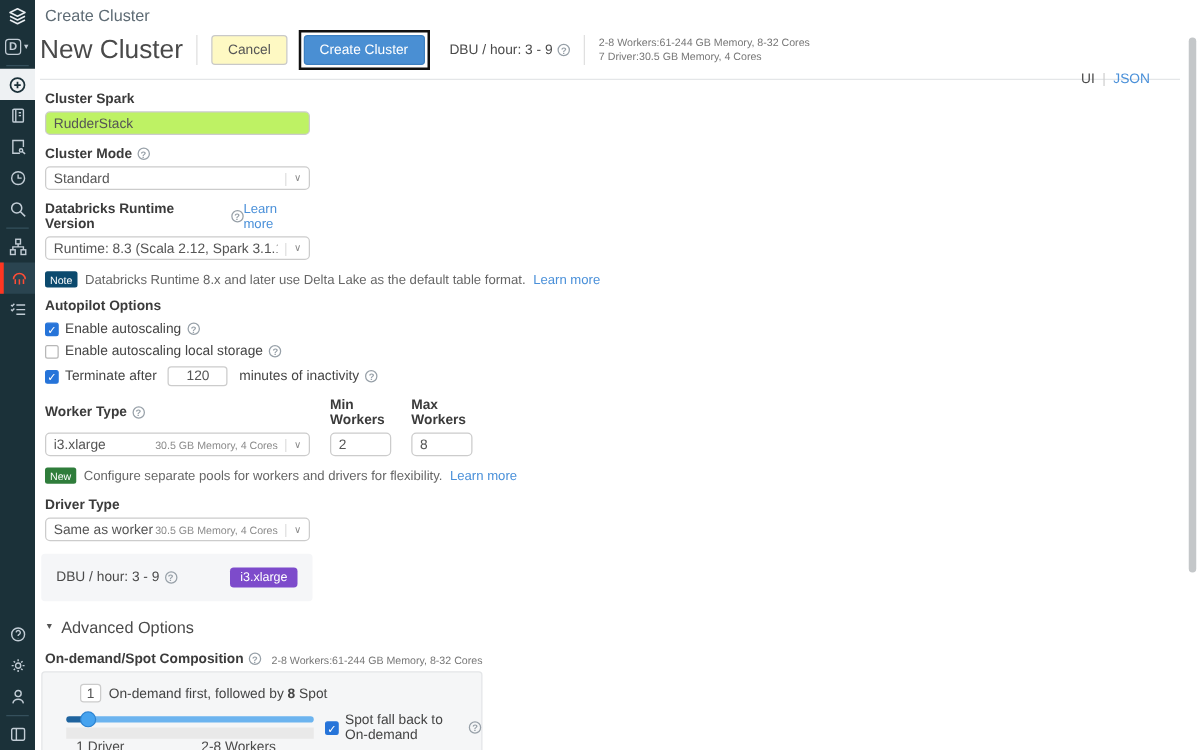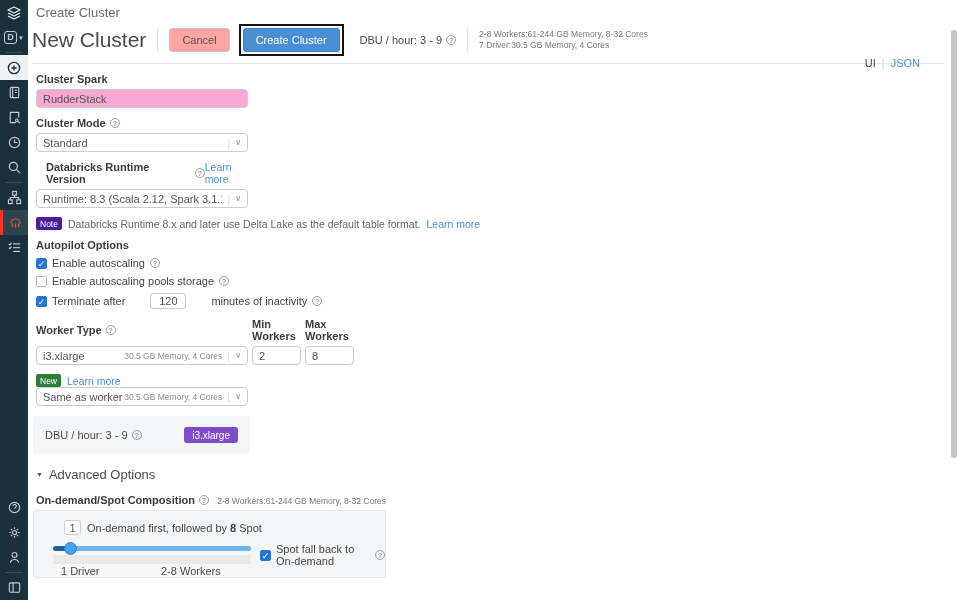--- a/index.html
+++ b/index.html
@@ -21,57 +21,57 @@
     color:#c2cdd6; font-size:9px; font-weight:bold; line-height:11px; text-align:center; }
   .dcaret { color:#c2cdd6; font-size:6px; margin-left:1px; }
   .sb-flex { flex:1; }
   
   .main { position:absolute; left:28px; top:0; width:920px; height:600px; background:#fff; }
   .eyebrow { padding:5px 0 0 8px; font-size:13px; color:#5f6c75; }
   .header-row { display:flex; align-items:center; margin:4px 0 0 4px; padding-bottom:7px;
     border-bottom:1px solid #e4e6e8; width:912px; }
   .page-title { font-size:21px; color:#4a4a4a; font-weight:400; margin:0 0 0 0; }
   .vdiv { width:1px; height:24px; background:#e0e0e0; margin:0 11px; }
-  .btn-cancel { background:#fca5a5; border:1px solid #c9c9c9; border-radius:3px;
+  .btn-cancel { background:#fef9c3; border:1px solid #c9c9c9; border-radius:3px;
     color:#555; font-size:11px; padding:5px 12px; font-family:inherit; cursor:pointer; }
   .create-wrap { border:2px solid #111; padding:2px; margin-left:9px; }
   .btn-create { background:#4a8fd3; border:1px solid #3c7fc0; border-radius:3px;
     color:#fff; font-size:11px; padding:5px 12px; font-family:inherit; cursor:pointer; }
   .dbu-head { margin-left:16px; display:flex; align-items:center; gap:4px; color:#4a4a4a; }
   .capacity { font-size:8.5px; color:#777; line-height:1.3; }
   .qicon { display:inline-block; width:10px; height:10px; border:1px solid #97a0a8; border-radius:50%;
     color:#97a0a8; font-size:7.5px; line-height:9px; text-align:center; font-weight:bold; flex:none; }
   .view-toggle { position:absolute; right:28px; top:57px; font-size:11px; }
   .view-toggle .ui { color:#4a4a4a; }
   .view-toggle .sep { color:#ccc; margin:0 6px; }
   .view-toggle .json { color:#4a90d9; cursor:pointer; text-decoration:none; }
   
   .form { margin:2px 0 0 8px; }
   .flabel { font-weight:bold; color:#3b3b3b; margin:9px 0 4px; display:flex; align-items:center; gap:4px; }
   .tinput { width:212px; height:19px; border:1px solid #ccc; border-radius:4px; padding:0 6px;
-    font-family:inherit; font-size:11px; color:#555; background:#f9a8d4; }
+    font-family:inherit; font-size:11px; color:#555; background:#bef264; }
   .selectbox { width:212px; height:19px; border:1px solid #ccc; border-radius:4px; background:#fff;
     display:flex; align-items:center; padding:0 6px; cursor:pointer; }
   .selectbox .val { flex:1; color:#555; white-space:nowrap; overflow:hidden; }
   .selectbox .spec { font-size:8.5px; color:#8b8b8b; white-space:nowrap; }
   .selectbox .sep { color:#ddd; margin:0 5px; }
   .selectbox .chev { color:#8b8b8b; font-size:8px; }
-  .label-split { width:212px; display:flex; align-items:center; justify-content:space-between; margin:9px 10px 4px; }
+  .label-split { width:212px; display:flex; align-items:center; justify-content:space-between; margin:9px 0 4px; }
   .link { color:#4a90d9; cursor:pointer; text-decoration:none; }
   .note-row { margin-top:9px; font-size:10.5px; color:#666; display:flex; align-items:center; gap:6px; }
   .badge { color:#fff; font-size:8.5px; padding:1.5px 4px; border-radius:2px; flex:none; }
-  .badge.orange { background:#4c1d95; }
+  .badge.orange { background:#0c4a6e; }
   .badge.green { background:#2f7d3b; }
   .cbrow { margin-top:6px; display:flex; align-items:center; gap:5px; color:#444; }
   .cb { width:11px; height:11px; border-radius:2px; flex:none; text-align:center; cursor:pointer; }
   .cb.on { background:#2674d9; border:1px solid #2674d9; color:#fff; font-size:9px; line-height:11px; }
   .cb.off { background:#fff; border:1px solid #b7b7b7; }
-  .mini-input { width:36px; height:16px; border:1px solid #ccc; border-radius:3px; text-align:center;
-    font-family:inherit; font-size:11px; color:#555; margin:0 20px; }
-  .worker-grid { display:grid; grid-template-columns:212px 49px 49px; column-gap:4px; margin-top:9px; }
+  .mini-input { width:48px; height:16px; border:1px solid #ccc; border-radius:3px; text-align:center;
+    font-family:inherit; font-size:11px; color:#555; margin:0 4px; }
+  .worker-grid { display:grid; grid-template-columns:212px 49px 49px; column-gap:16px; margin-top:9px; }
   .worker-grid .flabel { margin:0 0 4px; }
   .num-input { width:49px; height:19px; border:1px solid #ccc; border-radius:4px; padding:0 6px;
     font-family:inherit; font-size:11px; color:#555; }
   .dbu-box { margin:10px 0 0 -3px; width:217px; background:#f5f6f8; border-radius:3px;
     padding:11px 12px; display:flex; align-items:center; justify-content:space-between; }
   .dbu-box .lbl { display:flex; align-items:center; gap:4px; color:#4a4a4a; }
   .pill { background:#7d4bcb; color:#fff; font-size:10px; padding:2.5px 8px; border-radius:3px; cursor:pointer; }
   .advanced { margin-top:13px; display:flex; align-items:center; gap:6px; cursor:pointer; }
   .advanced .tri { font-size:7px; color:#555; }
   .advanced .txt { font-size:13px; color:#4a4a4a; }
@@ -262,21 +262,21 @@
 
     
     <div class="flabel" style="">Autopilot Options</div>
     <div class="cbrow">
       <span class="cb on">✓</span>
       <span>Enable autoscaling</span>
       <span class="qicon">?</span>
     </div>
     <div class="cbrow">
       <span class="cb off"></span>
-      <span>Enable autoscaling pools storage</span>
+      <span>Enable autoscaling local storage</span>
       <span class="qicon">?</span>
     </div>
     <div class="cbrow">
       <span class="cb on">✓</span>
       <span>Terminate after</span>
       <input class="mini-input" value="120" style="">
       <span>minutes of inactivity</span>
       <span class="qicon">?</span>
     </div>
 
@@ -294,24 +294,26 @@
         <span class="sep">|</span>
         <span class="chev">∨</span>
       </div>
       <input class="num-input" value="2" style="">
       <input class="num-input" value="8" style="">
     </div>
 
     
     <div class="note-row">
       <span class="badge green">New</span>
+      <span>Configure separate pools for workers and drivers for flexibility.</span>
       <a class="link">Learn more</a>
     </div>
 
     
+    <div class="flabel" style="margin-top:11px">Driver Type</div>
     <div class="selectbox">
       <span class="val">Same as worker</span>
       <span class="spec">30.5 GB Memory, 4 Cores</span>
       <span class="sep">|</span>
       <span class="chev">∨</span>
     </div>
 
     
     <div class="dbu-box">
       <span class="lbl">

